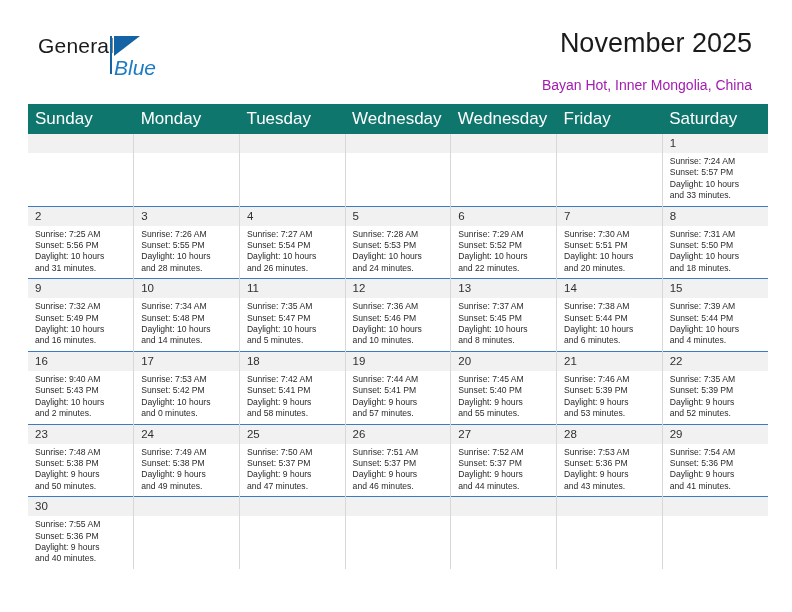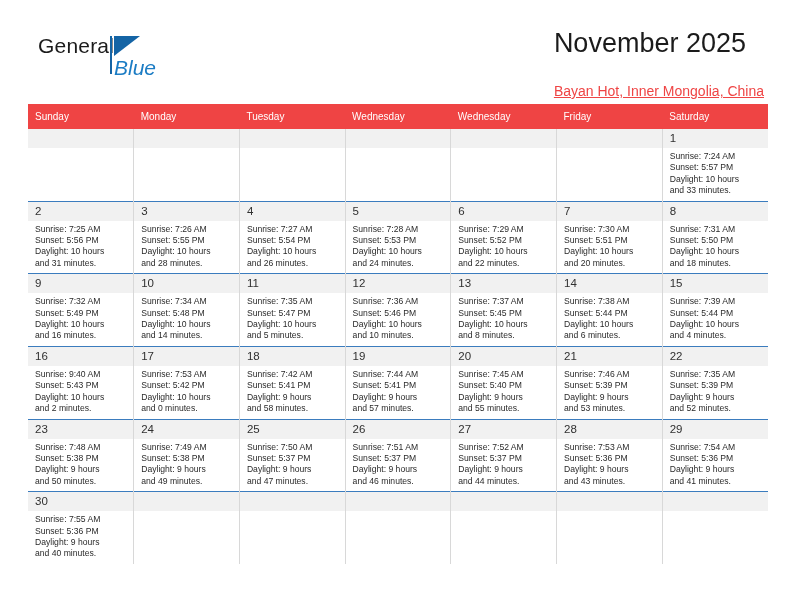--- a/index.html
+++ b/index.html
@@ -67,53 +67,53 @@
     left: 76px;
     top: 22px;
     font-size: 21px;
     color: #1b7cc4;
     font-family: "Liberation Sans", sans-serif;
     font-style: italic;
   }
 
   .title-block {
     position: absolute;
-    right: 4px;
+    right: 16px;
     top: 0;
+    text-align: right;
   }
   .cal-title {
     font-size: 27px;
     color: #1b1b1b;
     line-height: 34px;
     font-weight: normal;
     margin: 0;
     white-space: nowrap;
   }
   .cal-subtitle {
     font-size: 14px;
-    color: #ef4444;
+    color: #a21caf;
     line-height: 20px;
-    margin: 21px 0 0 0;
+    margin: 15px 0 0 0;
     white-space: nowrap;
-    text-decoration: underline;
   }
 
   
   .calendar {
     position: absolute;
     left: 28px;
     top: 104px;
     width: 740px;
     border-collapse: collapse;
     table-layout: fixed;
   }
   .calendar th {
-    background: #ef4444;
+    background: #0f766e;
     color: #ffffff;
-    font-size: 10px;
+    font-size: 17px;
     font-weight: normal;
     text-align: left;
     padding: 5px 0 5px 7px;
     height: 15px;
     border: none;
   }
   .calendar td {
     vertical-align: top;
     padding: 0;
     border-top: 1px solid #3b7cbe;

